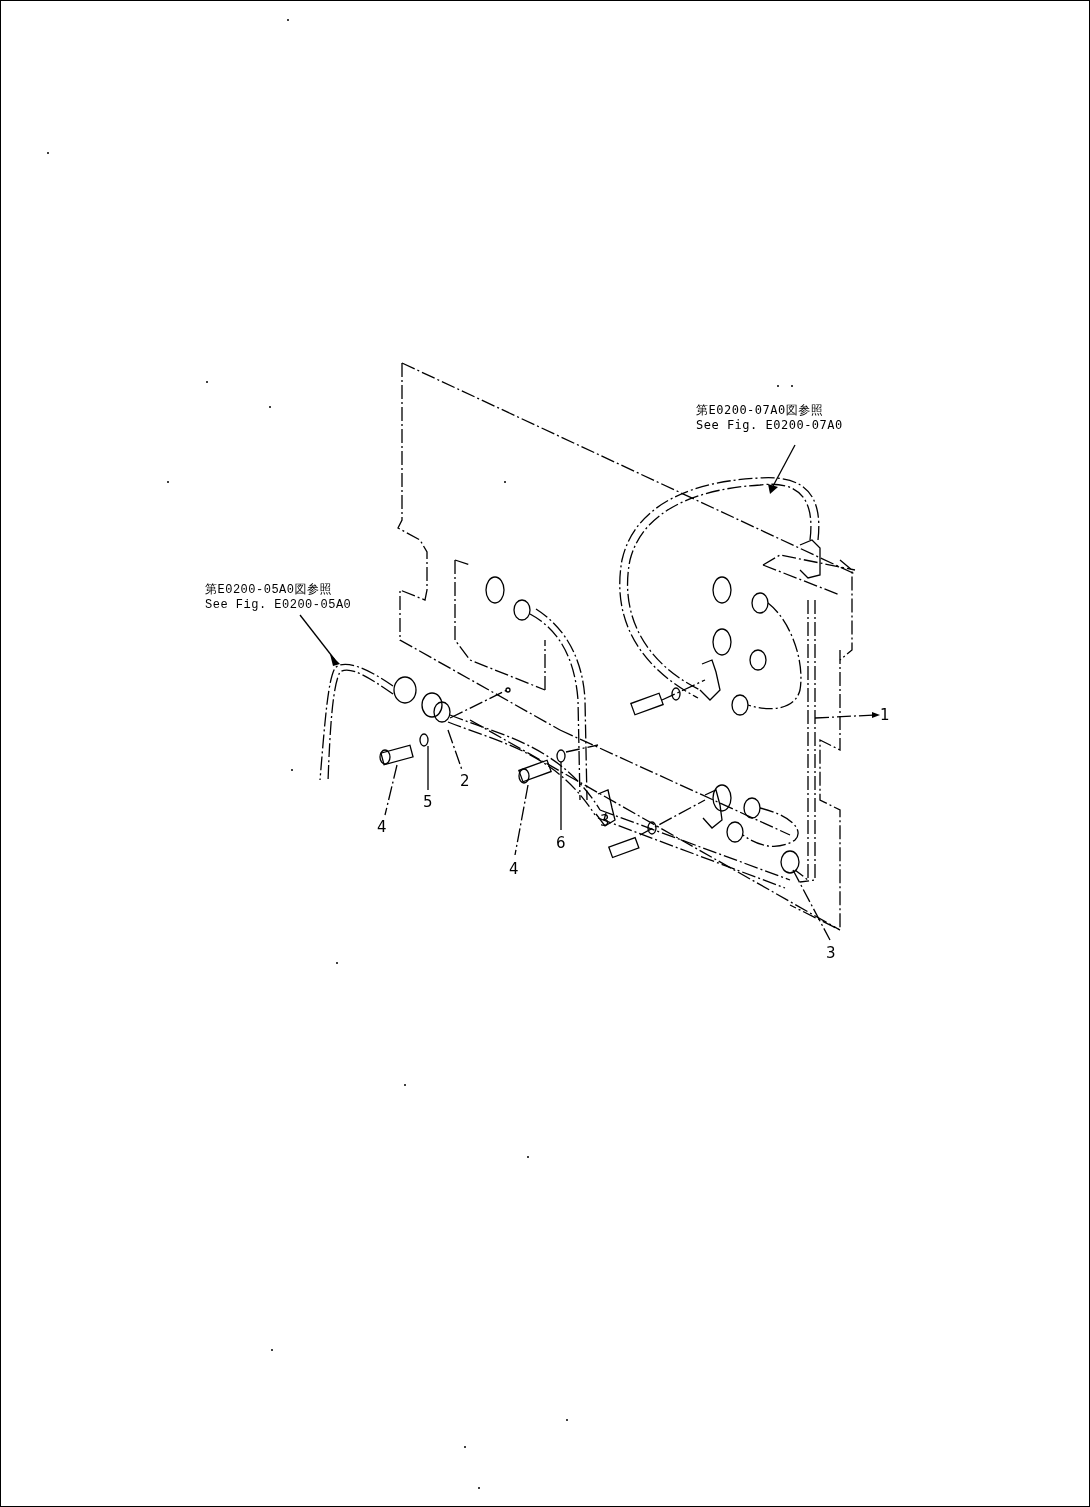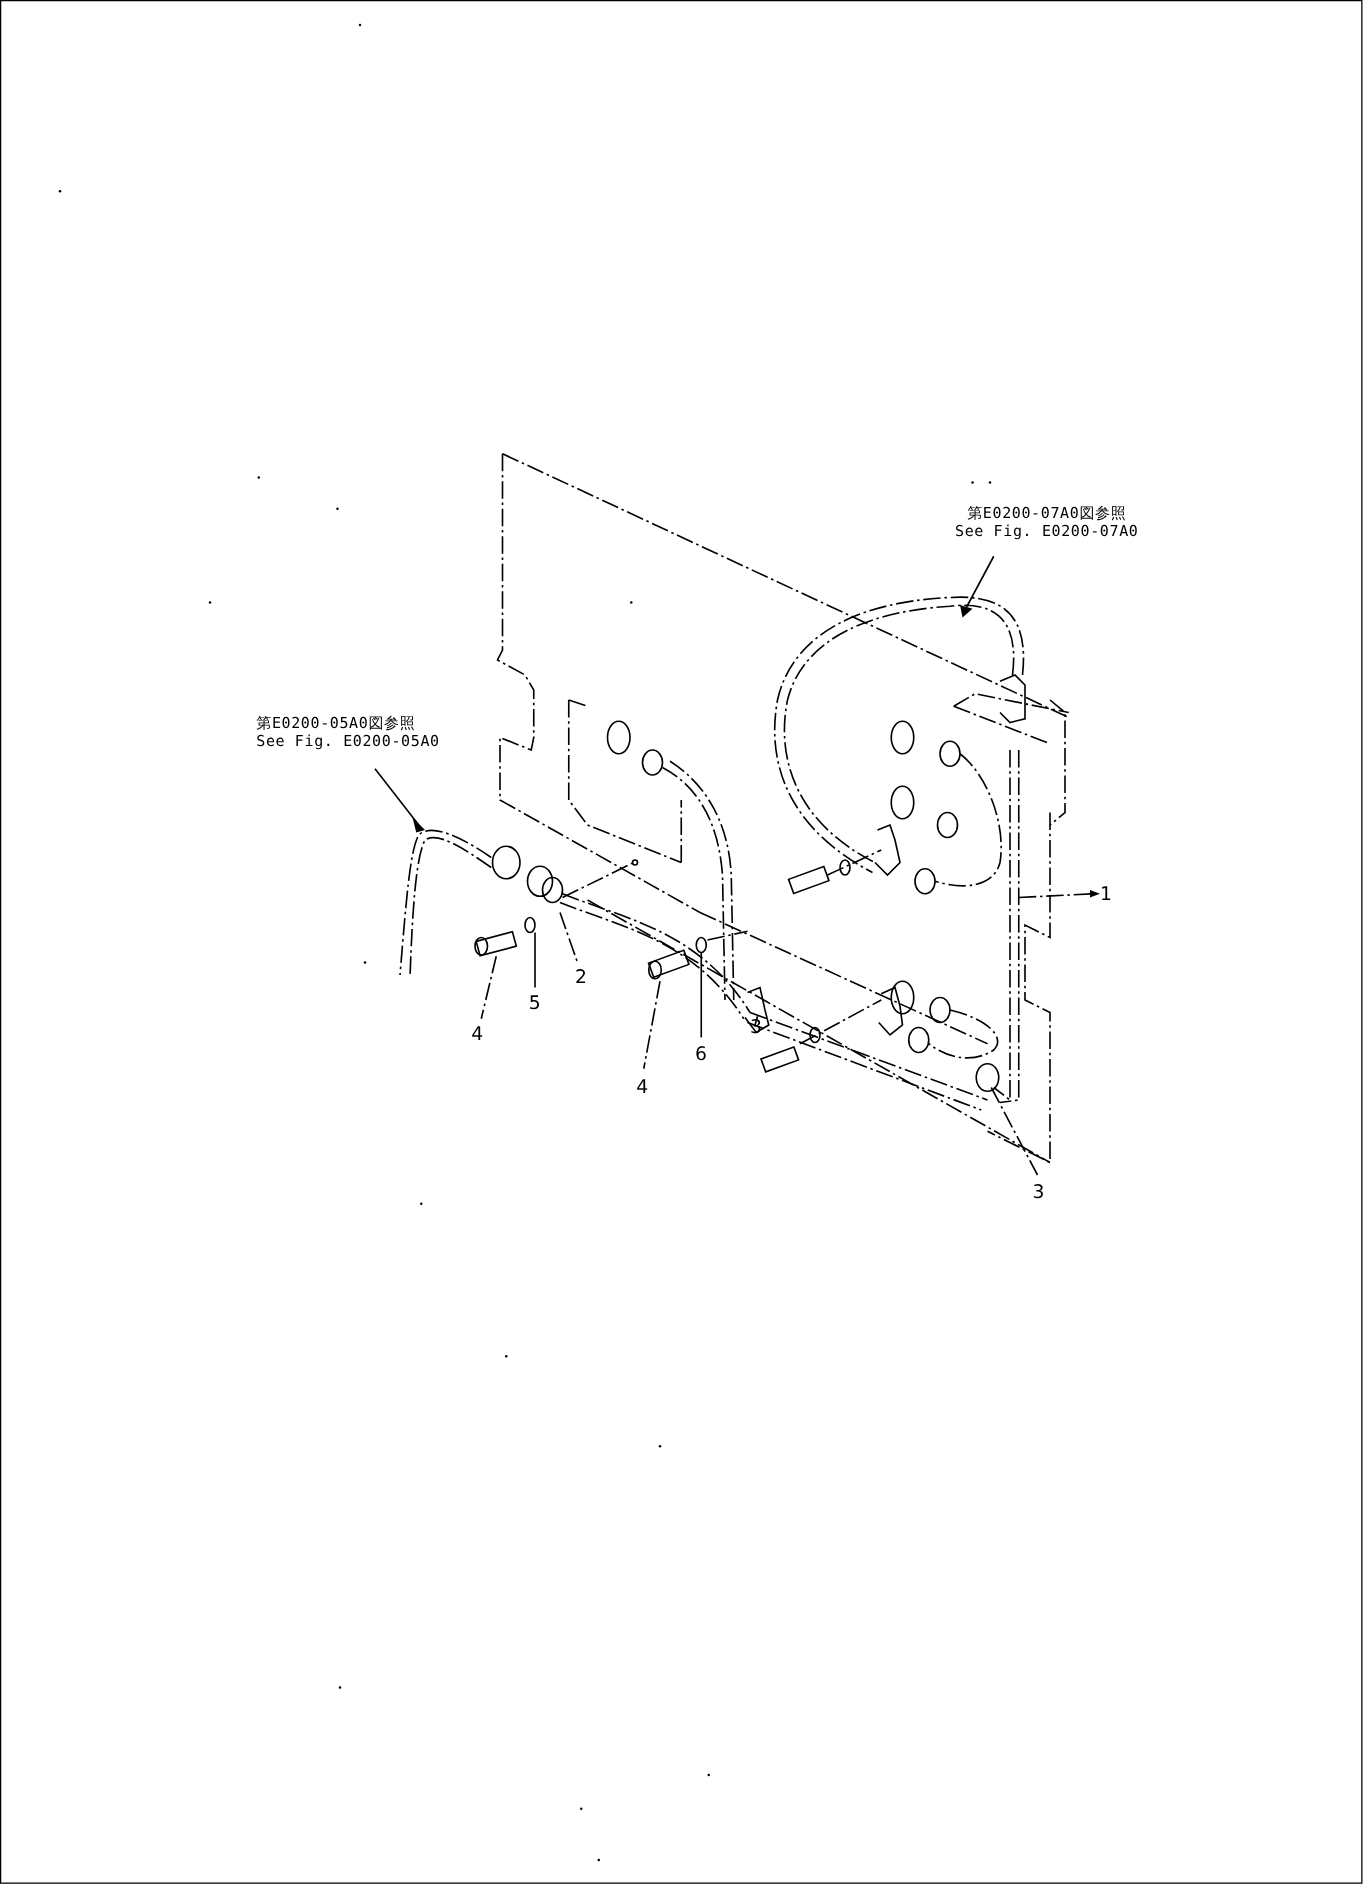--- a/index.html
+++ b/index.html
@@ -141,26 +141,26 @@
     <circle class="dot" cx="528" cy="1157" r="1"></circle>
     <circle class="dot" cx="272" cy="1350" r="1"></circle>
     <circle class="dot" cx="567" cy="1420" r="1"></circle>
     <circle class="dot" cx="465" cy="1447" r="1"></circle>
     <circle class="dot" cx="479" cy="1488" r="1"></circle>
     <circle class="dot" cx="778" cy="386" r="1"></circle>
     <circle class="dot" cx="792" cy="386" r="1"></circle>
   </g>
 </svg>
 
-<div class="ref" style="left:764px;top:403px;text-align:center;">
+<div class="ref" style="left:696px;top:403px;">
   <div>第E0200-07A0図参照</div>
   <div>See Fig. E0200-07A0</div>
 </div>
 
-<div class="ref" style="left:205px;top:571px;">
+<div class="ref" style="left:205px;top:583px;font-family:Liberation Mono, monospace;">
   <div>第E0200-05A0図参照</div>
   <div>See Fig. E0200-05A0</div>
 </div>
 
 <span class="num" style="left:880px;top:706px;">1</span>
 <span class="num" style="left:460px;top:772px;">2</span>
 <span class="num" style="left:600px;top:812px;">3</span>
 <span class="num" style="left:826px;top:944px;">3</span>
 <span class="num" style="left:377px;top:818px;">4</span>
 <span class="num" style="left:509px;top:860px;">4</span>

